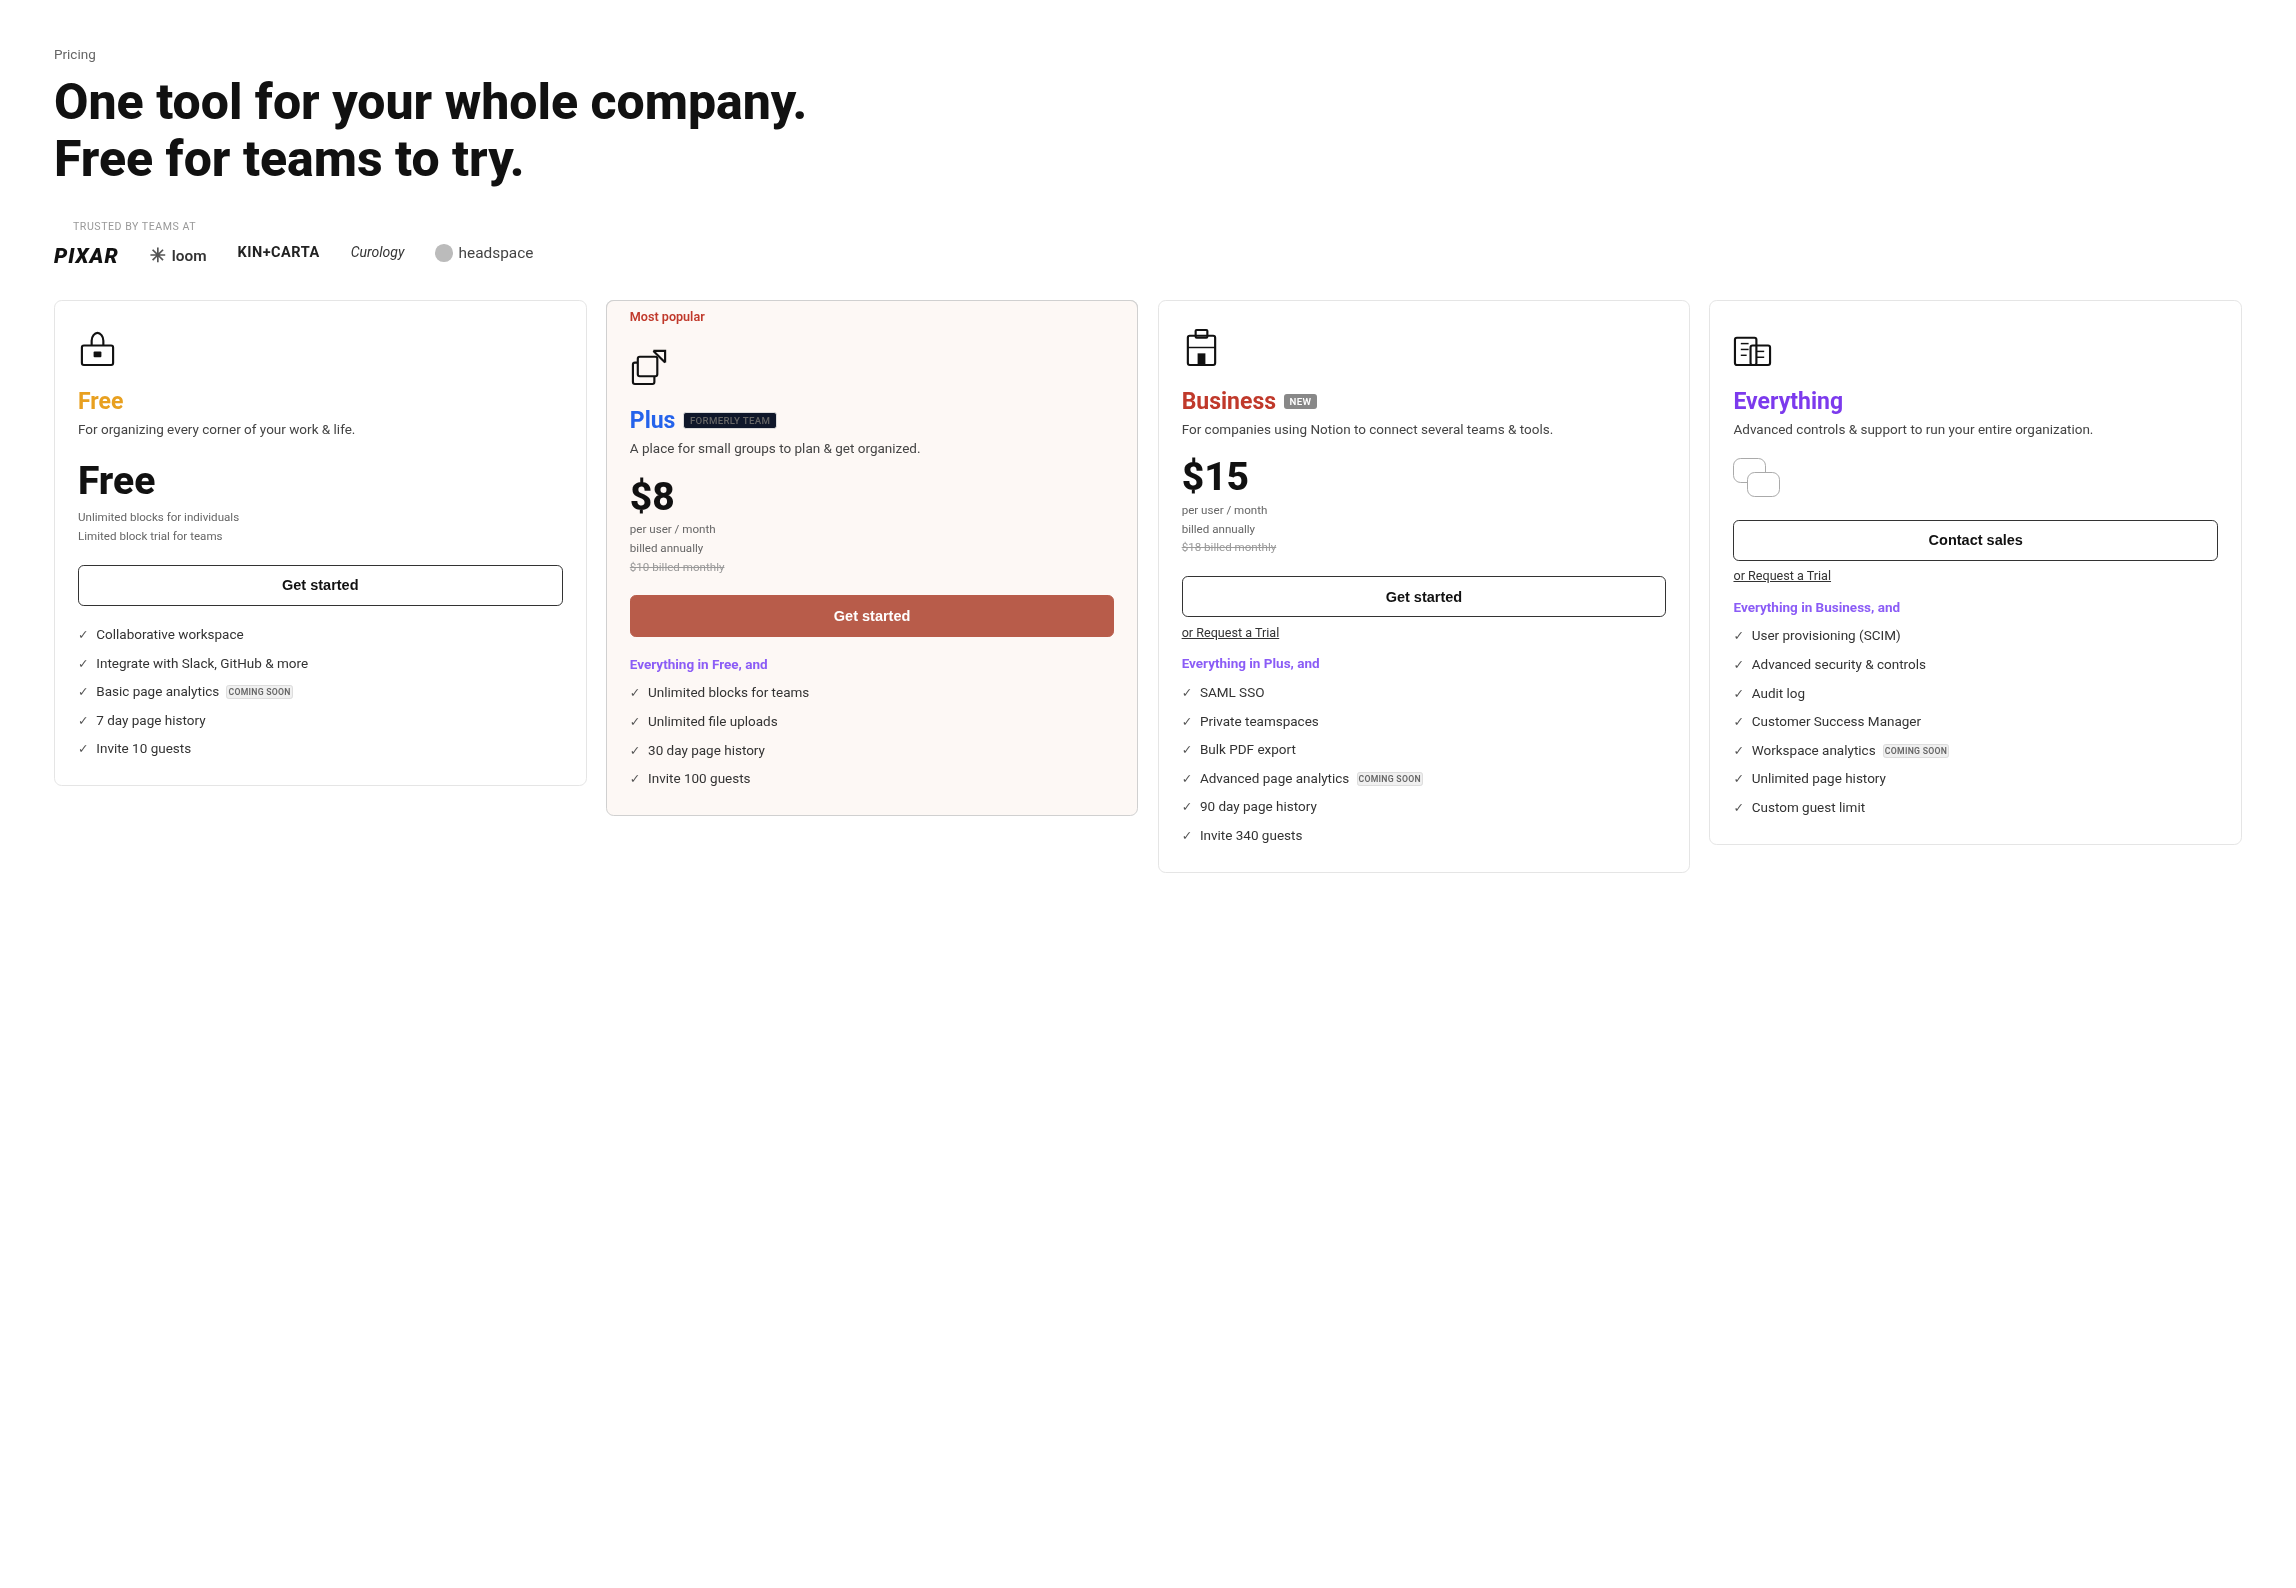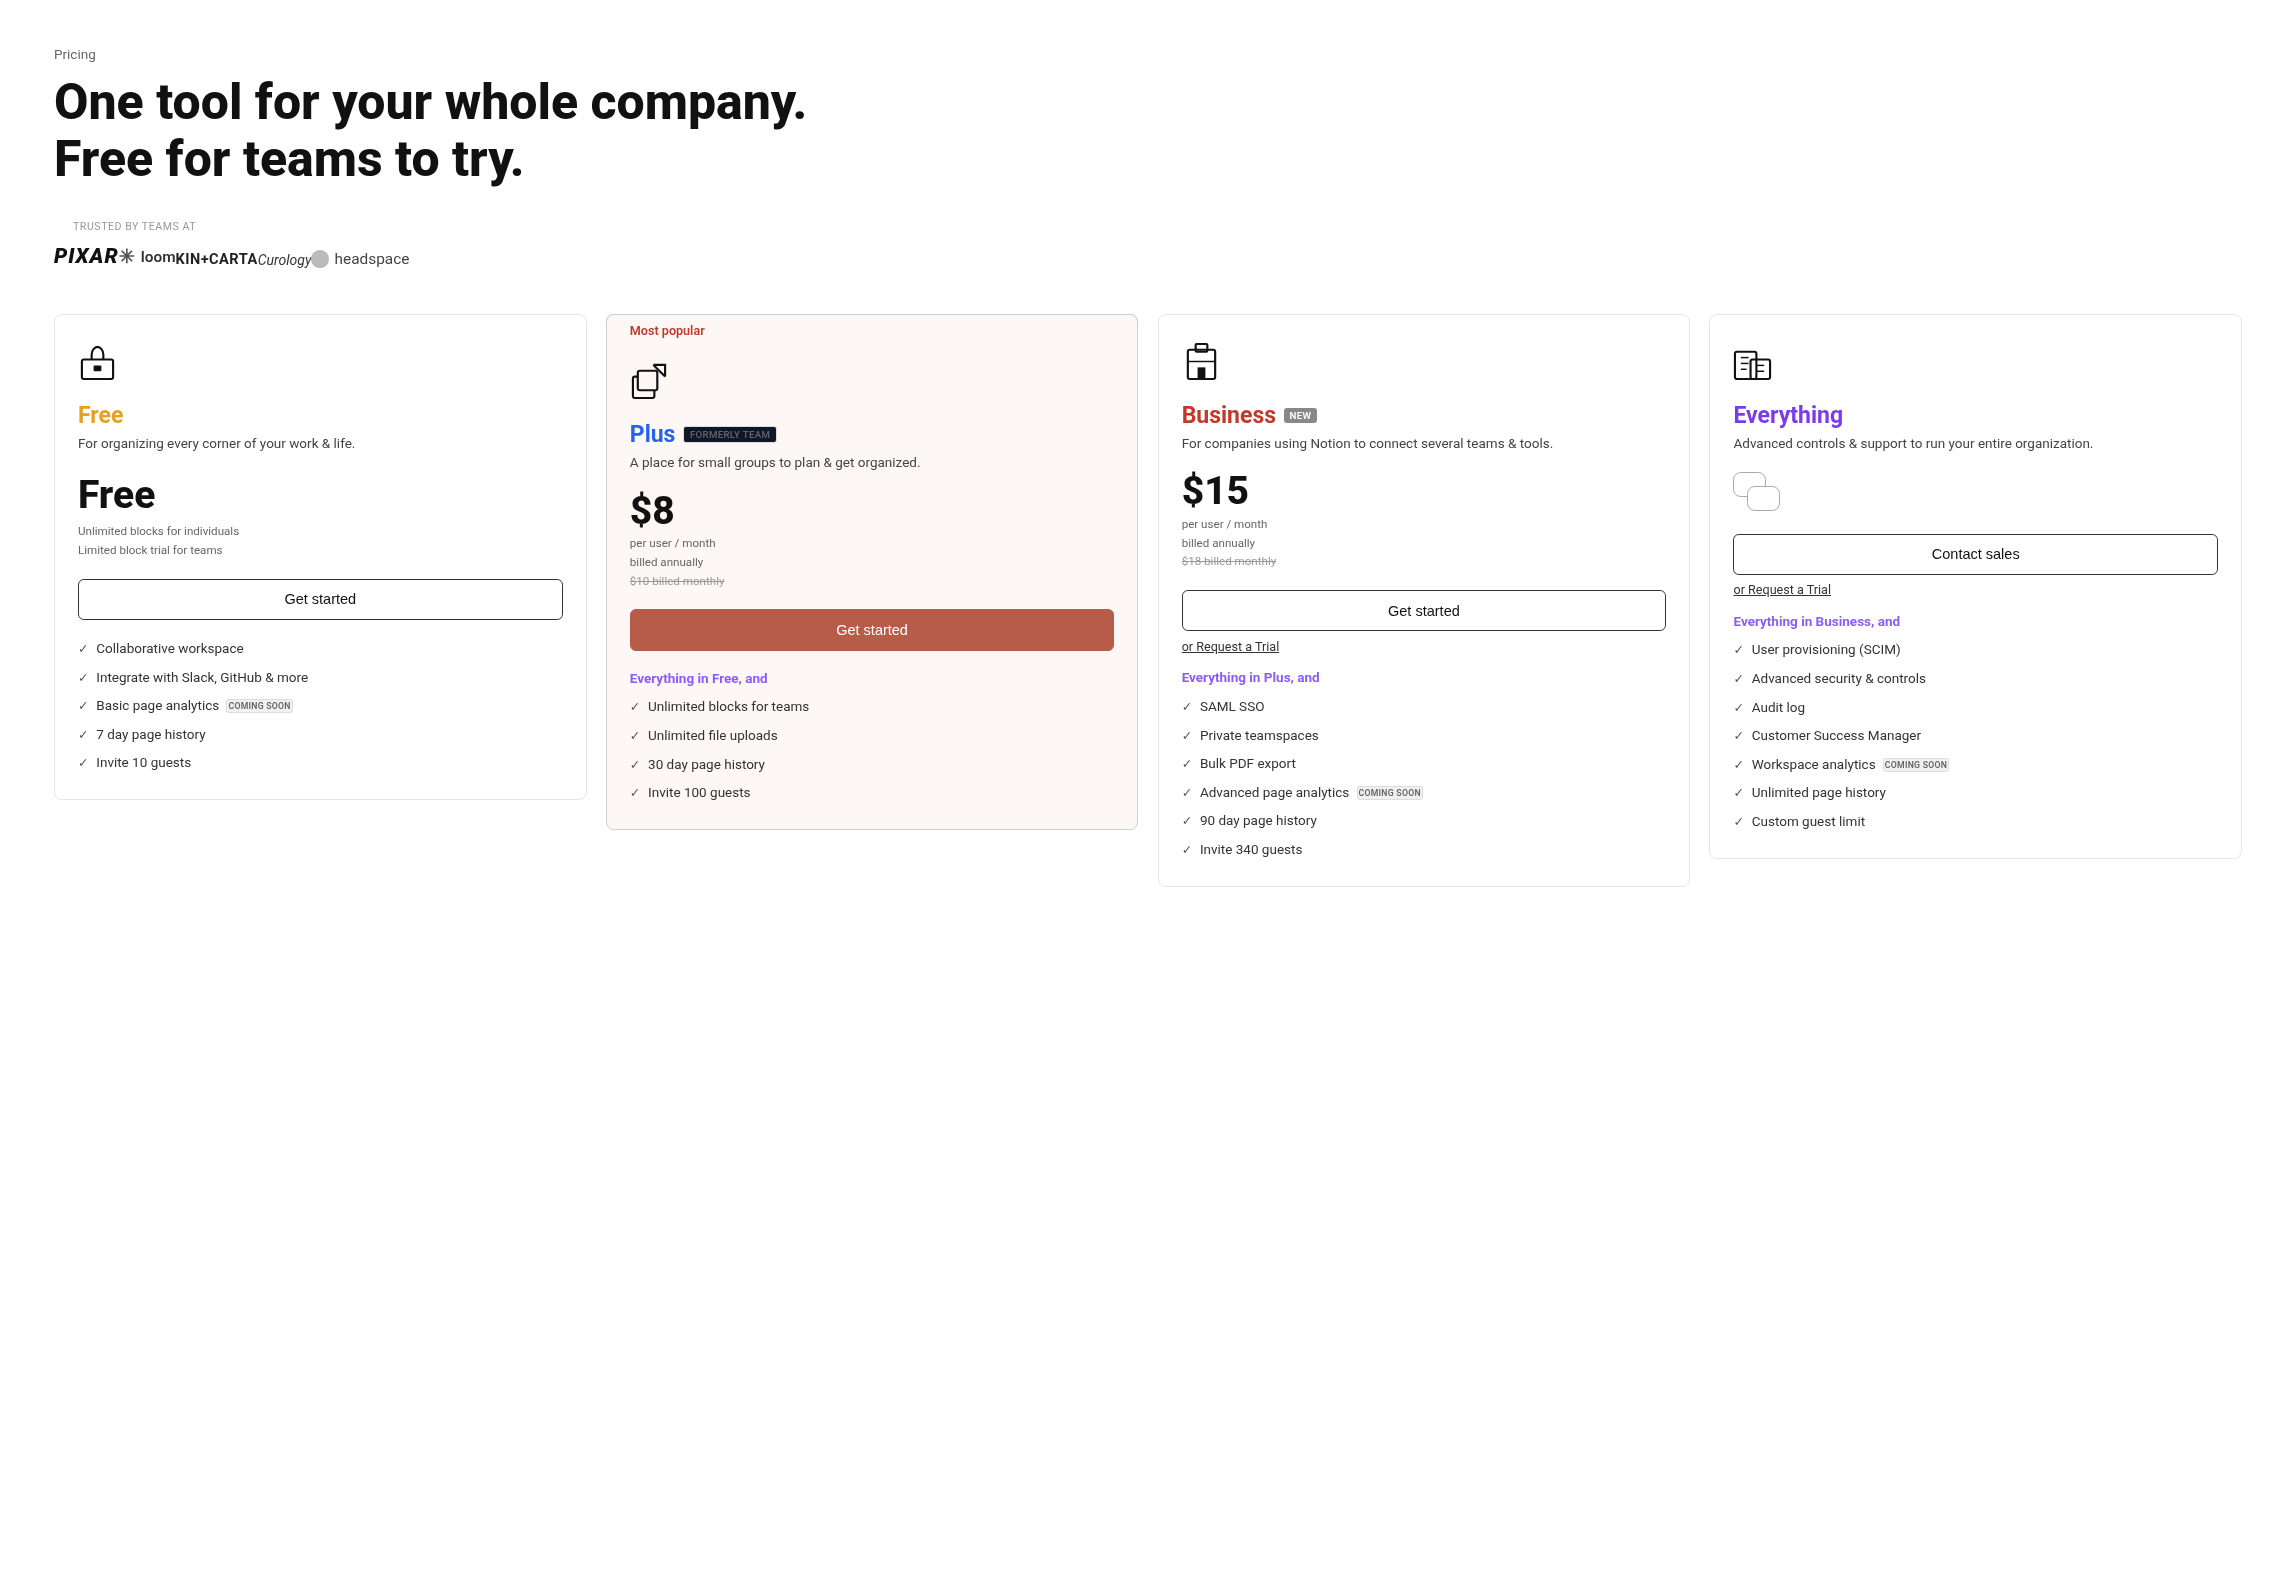--- a/index.html
+++ b/index.html
@@ -24,22 +24,23 @@
     .trusted-label {
       font-size: 10.6px;
       color: #999;
       letter-spacing: 0.05em;
       text-transform: uppercase;
       margin-bottom: 11.6px;
       margin-left: 19px;
     }
     .logos-row {
       display: flex;
-      align-items: flex-end;
-      margin-bottom: 46px;
+      align-items: flex-start;
+      gap: 31px;
+      margin-bottom: 32px;
     }
     .logo-pixar {
       font-size: 21px;
       font-weight: 900;
       font-style: italic;
       letter-spacing: 1px;
       color: #111;
     }
     .logo-loom {
       display: flex;
@@ -184,21 +185,21 @@
       text-decoration: line-through;
       color: #999;
       text-align: center;
     }
 
     .cta-button {
       width: 100%;
       padding: 11.6px;
       border-radius: 5.8px;
       font-size: 14.5px;
-      font-weight: 400;
+      font-weight: 700;
       cursor: pointer;
       border: 1.4px solid #333;
       background: #fff;
       color: #111;
       margin-bottom: 19.3px;
     }
     .cta-button.primary {
       background: #b85c4a;
       border-color: #b85c4a;
       color: #fff;

